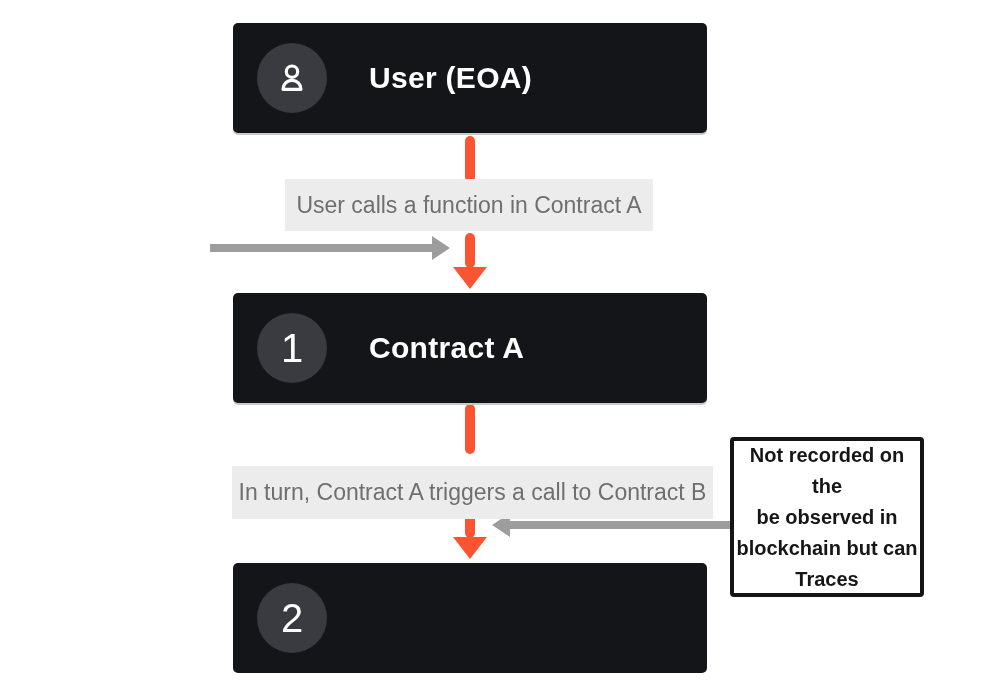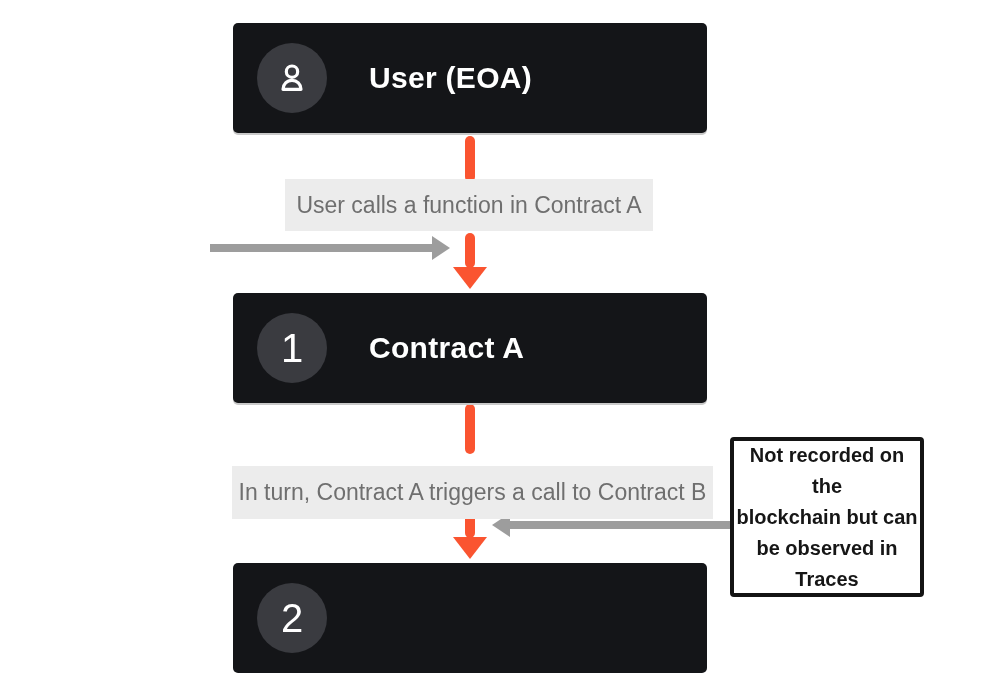--- a/index.html
+++ b/index.html
@@ -167,18 +167,18 @@
     <div class="node-title">Contract A</div>
   </div>
 
   <div class="node node-b">
     <div class="badge">2</div>
   </div>
 
 
   <div class="note note-right">
     <div>Not recorded on the</div>
+    <div>be observed in</div>
     <div>blockchain but can</div>
-    <div>be observed in</div>
     <div>Traces</div>
   </div>
 
 </div>
 
 </body></html>

